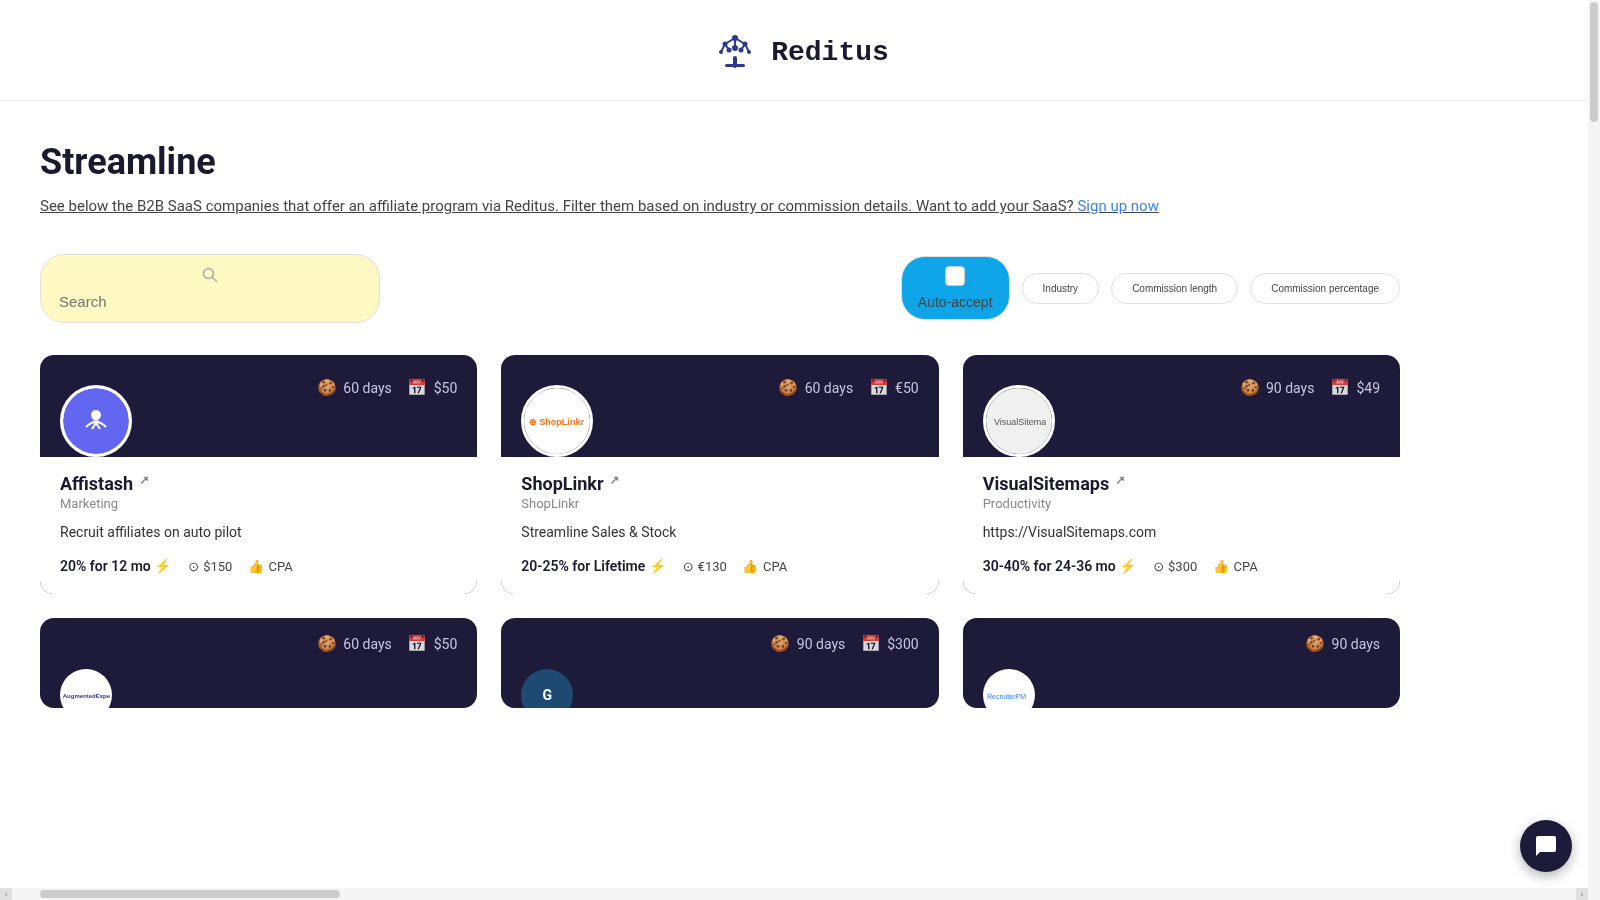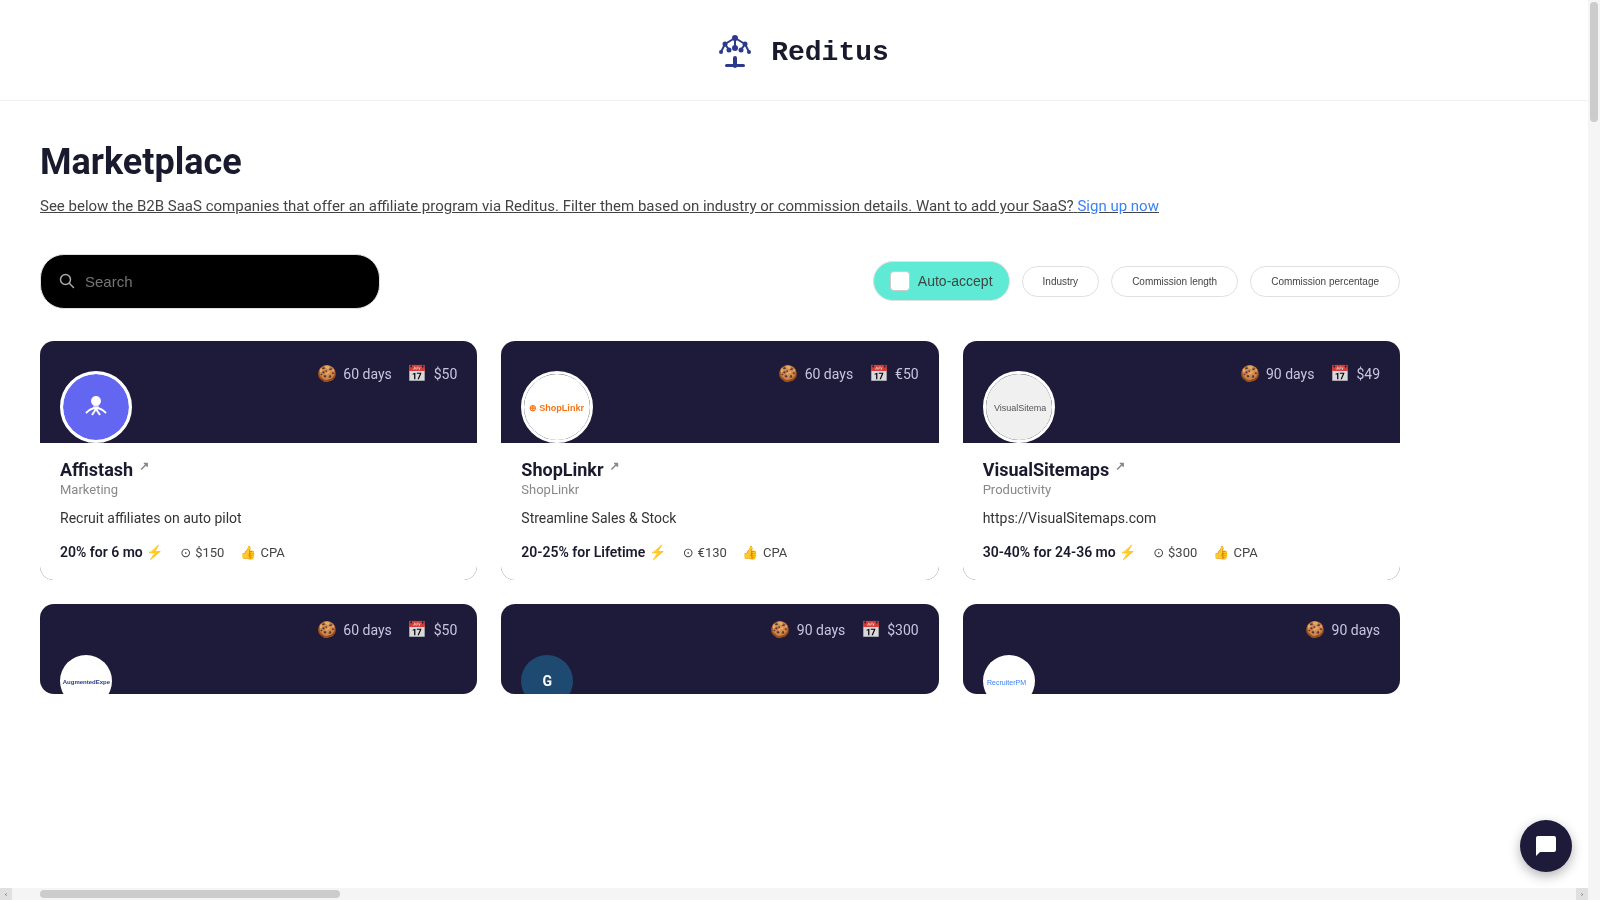--- a/index.html
+++ b/index.html
@@ -77,26 +77,27 @@
     .filters-row {
       display: flex;
       align-items: center;
       gap: 16px;
       margin-bottom: 32px;
       flex-wrap: wrap;
     }
     .search-wrap {
       display: flex;
       align-items: center;
-      background: #000000;
+      background: #fef9c3;
       border: 1.5px solid #e0e0e0;
       border-radius: 24px;
-      padding: 18px 18px;
+      padding: 12px 18px;
       width: 340px;
       gap: 10px;
+      flex-direction: column;
     }
     .search-icon-svg {
       color: #aaa;
       flex-shrink: 0;
     }
     .search-input {
       border: none;
       outline: none;
       font-size: 15px;
       color: #888;
@@ -106,27 +107,28 @@
     .filter-group {
       display: flex;
       align-items: center;
       gap: 12px;
       margin-left: auto;
     }
     .auto-accept-btn {
       display: flex;
       align-items: center;
       gap: 8px;
-      background: #5eead4;
+      background: #0ea5e9;
       border: 1.5px solid #e0e0e0;
       border-radius: 24px;
       padding: 9px 16px;
       font-size: 14px;
       color: #444;
       cursor: pointer;
+      flex-direction: column;
     }
     .toggle-box {
       width: 20px;
       height: 20px;
       border: 1.5px solid #ccc;
       border-radius: 4px;
       background: white;
     }
     .filter-btn {
       background: #ffffff;
@@ -363,21 +365,21 @@
         <line x1="24" y1="10" x2="24" y2="20" stroke="#2d3a8c" stroke-width="2"></line>
         <line x1="14" y1="16" x2="18" y2="22" stroke="#2d3a8c" stroke-width="2"></line>
         <line x1="34" y1="16" x2="30" y2="22" stroke="#2d3a8c" stroke-width="2"></line>
       </g>
     </svg>
     <span class="logo-text">Reditus</span>
   </div>
 </div>
 
 <div class="main">
-  <h1 class="page-title">Marketplace</h1>
+  <h1 class="page-title">Streamline</h1>
   <p class="page-desc">
     <span>See below the B2B SaaS companies that offer an affiliate program via Reditus. Filter them based on industry or commission details. Want to add your SaaS?</span>
     <a href="#">Sign up now</a>
   </p>
 
   <div class="filters-row">
     <div class="search-wrap">
       <svg class="search-icon-svg" width="16" height="16" viewBox="0 0 16 16" fill="none">
         <circle cx="6.5" cy="6.5" r="5" stroke="#aaa" stroke-width="1.5"></circle>
         <line x1="10.5" y1="10.5" x2="14.5" y2="14.5" stroke="#aaa" stroke-width="1.5" stroke-linecap="round"></line>
@@ -424,21 +426,21 @@
       </div>
       <div class="card-body">
         <div class="card-name">
           <span>Affistash</span>
           <span class="external-link-icon">↗</span>
         </div>
         <div class="card-category">Marketing</div>
         <div class="card-tagline">Recruit affiliates on auto pilot</div>
         <div class="card-commission">
           <div class="comm-main">
-            <span>20% for 6 mo</span>
+            <span>20% for 12 mo</span>
             <span class="lightning-icon">⚡</span>
           </div>
           <div class="comm-detail">
             <span>⊙</span>
             <span>$150</span>
           </div>
           <div class="comm-detail">
             <span>👍</span>
             <span>CPA</span>
           </div>

